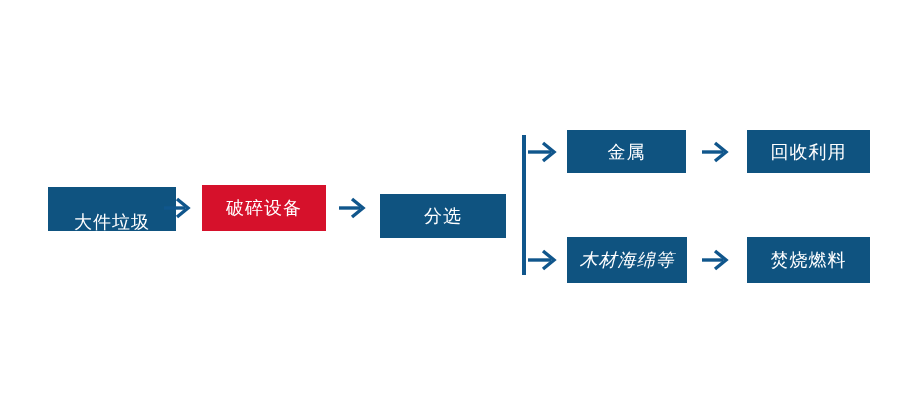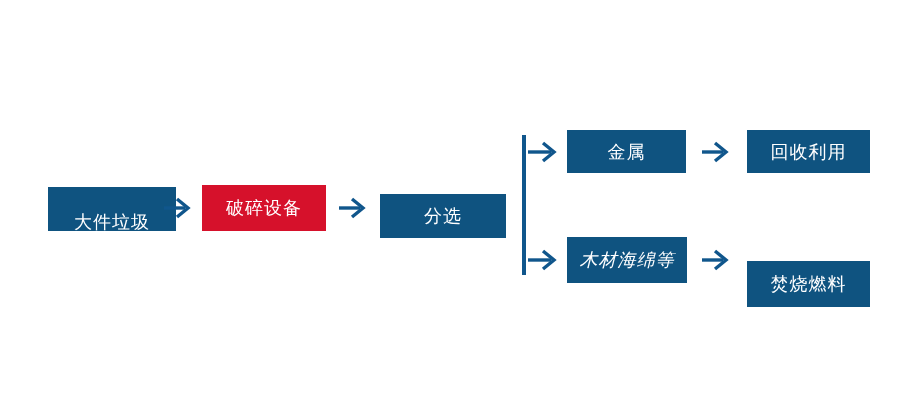--- a/index.html
+++ b/index.html
@@ -48,21 +48,21 @@
     width:4px; height:140px;
     background:var(--arrow-blue);
   }
   
   #n0{ left:48px;  top:187px; width:128px; height:44px;align-items:flex-end; }
   #n1{ left:202px; top:185px; width:124px; height:46px; }
   #n2{ left:380px; top:187px; width:126px; height:44px;margin-top:7px; }
   #n3{ left:567px; top:130px; width:119px; height:43px; }
   #n4{ left:747px; top:130px; width:123px; height:43px;font-family:Liberation Serif, serif; }
   #n5{ left:567px; top:237px; width:120px; height:46px;font-style:italic; }
-  #n6{ left:747px; top:237px; width:123px; height:46px;margin-top:24px; }
+  #n6{ left:747px; top:237px; width:123px; height:46px; }
   
   #a0{ left:161px; top:195px; }
   #a1{ left:336px; top:195px; }
   #a2{ left:527px; top:139px; }
   #a3{ left:699px; top:139px; }
   #a4{ left:527px; top:247px; }
   #a5{ left:699px; top:247px; }
 </style>
 </head>
 <body>

